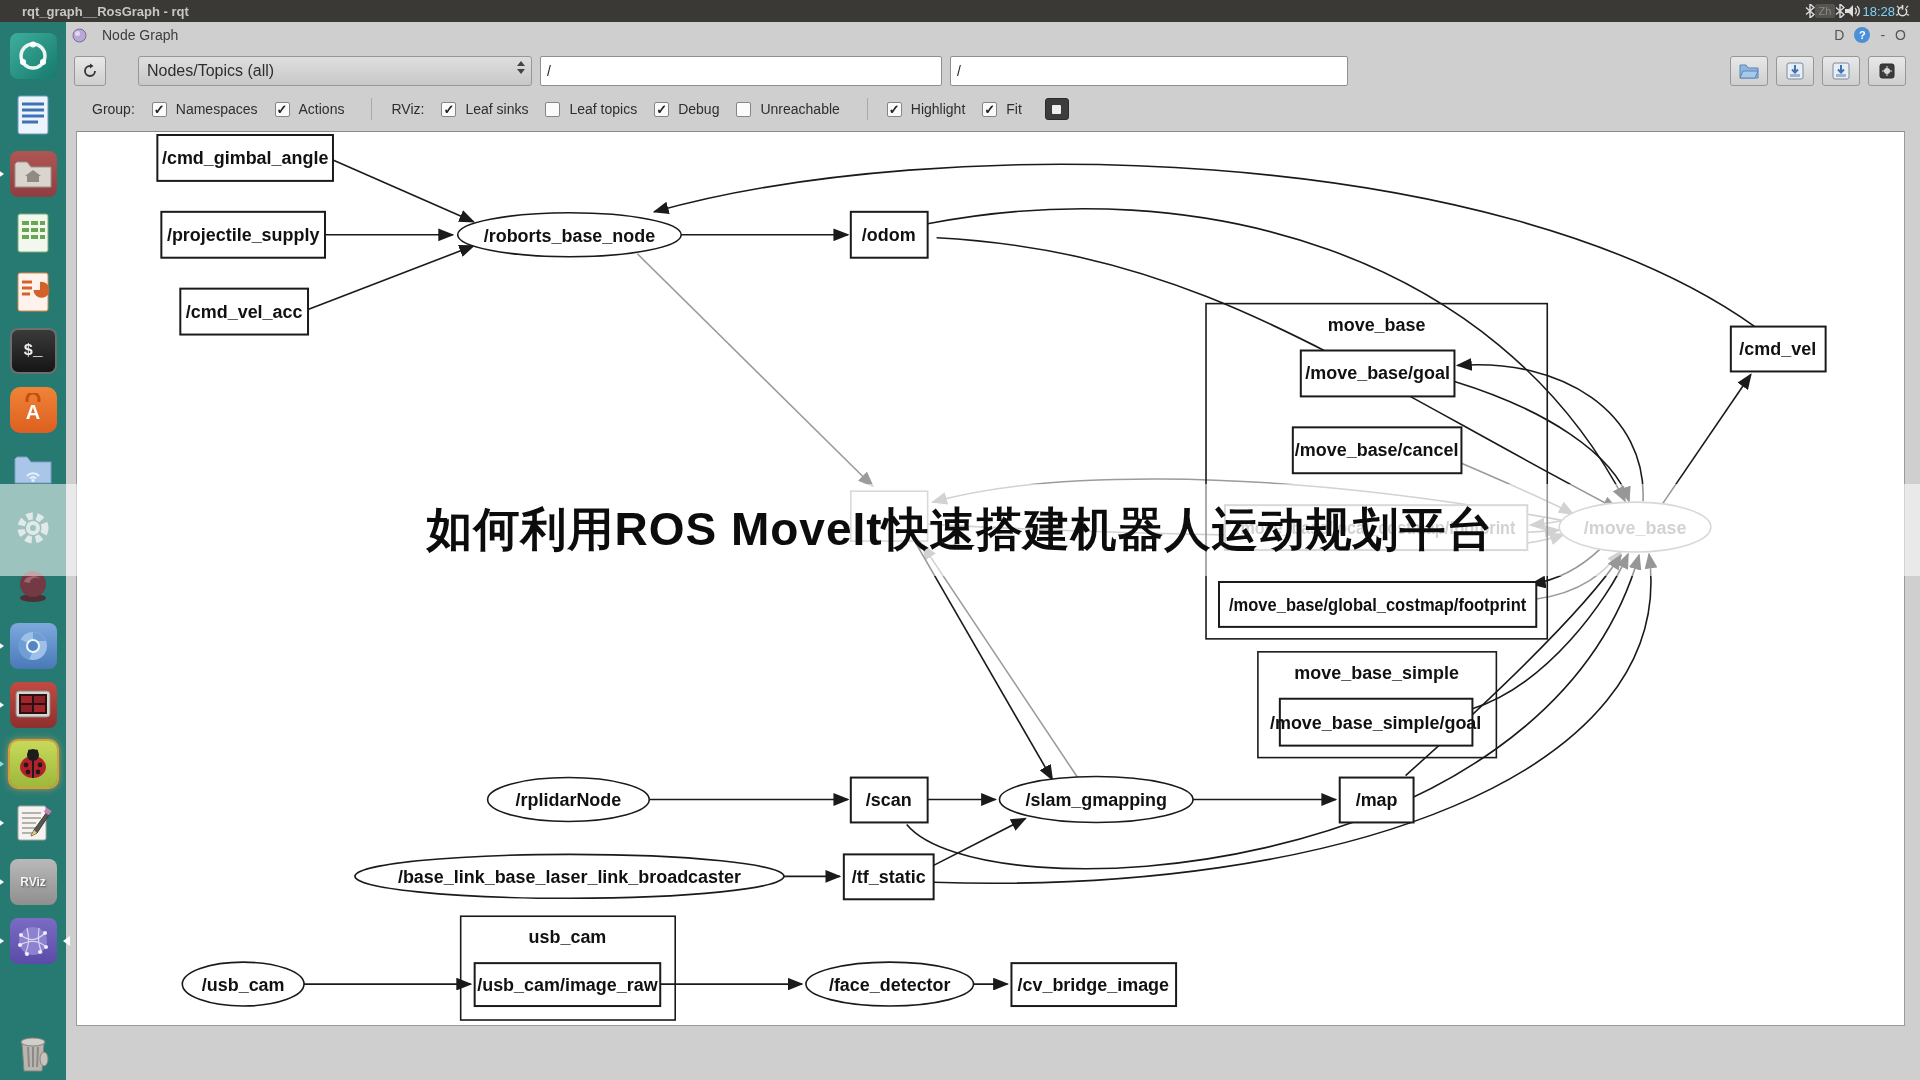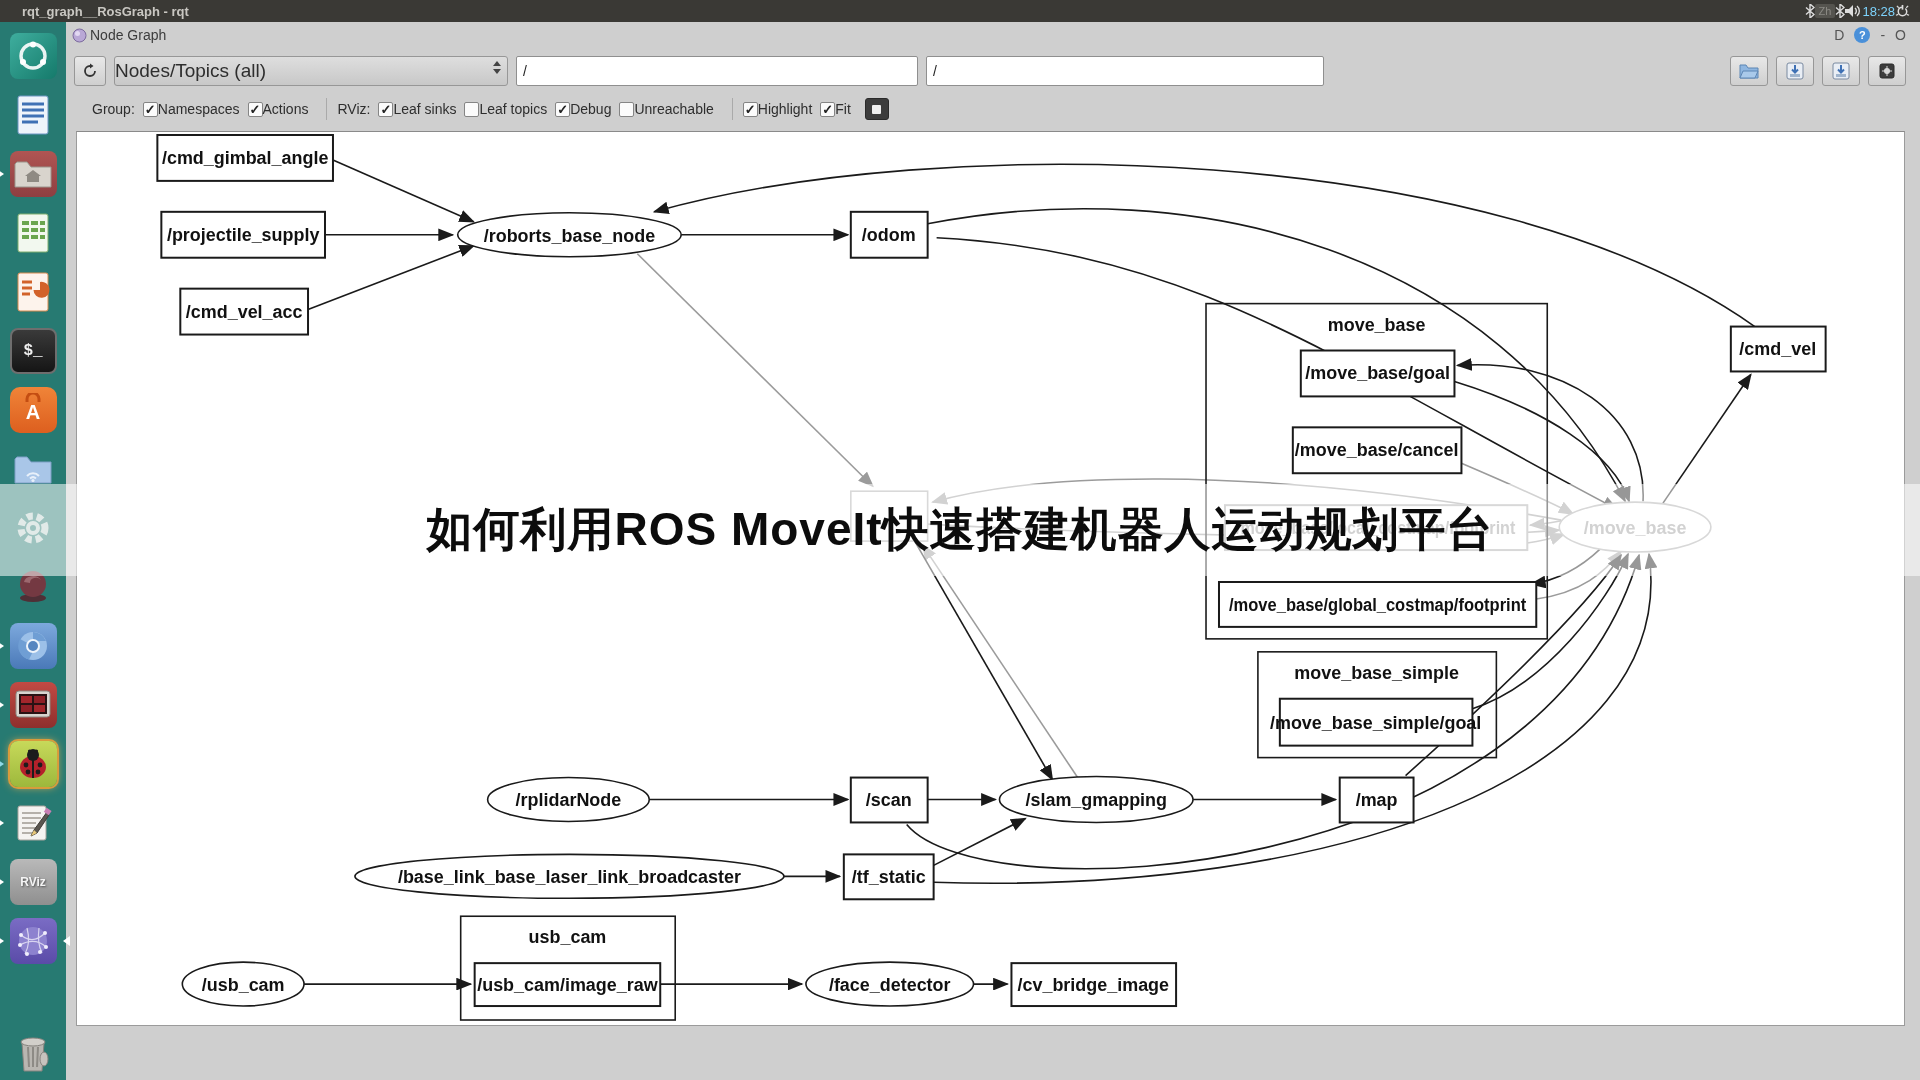--- a/index.html
+++ b/index.html
@@ -21,37 +21,37 @@
   .ind-l { position:absolute; left:-13px; top:50%; transform:translateY(-50%); width:0; height:0; border-top:5px solid transparent; border-bottom:5px solid transparent; border-left:7px solid #fff; }
   .ind-l.cyan { border-left-color:#8fd8e8; }
   .ind-r { position:absolute; right:-13px; top:50%; transform:translateY(-50%); width:0; height:0; border-top:5px solid transparent; border-bottom:5px solid transparent; border-right:7px solid #fff; }
   .tile.active { box-shadow:0 0 0 2px #d89c3c, 0 0 8px #e8b050; }
   .faded { opacity:.75; }
   .trash-tile { position:absolute; left:9px; bottom:4px; width:47px; height:46px; display:flex; align-items:center; justify-content:center; }
 
   
   .rqtwin { position:absolute; left:66px; top:22px; width:1854px; height:1058px; background:#cfcfcf; }
   .plugrow { position:absolute; left:0; top:0; width:100%; height:26px; display:flex; align-items:center; }
-  .plugrow .ptitle { margin-left:6px; font-size:14px; color:#3c3c3c; display:flex; align-items:center; gap:3px; }
+  .plugrow .ptitle { margin-left:6px; font-size:14px; color:#3c3c3c; display:flex; align-items:center; gap:15px; }
   .dockbtns { margin-left:auto; margin-right:14px; display:flex; align-items:center; gap:10px; font-size:14px; color:#555; }
   .helpdot { width:16px; height:16px; border-radius:50%; background:#4a90d9; color:#fff; font-size:11px; font-weight:bold; display:flex; align-items:center; justify-content:center; }
 
   .toolrow { position:absolute; left:8px; top:32px; width:1840px; height:34px; display:flex; align-items:center; gap:8px; }
   .btn3d { background:linear-gradient(#e8e8e8,#cfcfcf); border:1px solid #979797; border-radius:3px; display:flex; align-items:center; justify-content:center; }
   .refresh { width:32px; height:30px; }
-  .combo { width:394px; height:30px; background:linear-gradient(#dedede,#c8c8c8); border:1px solid #979797; border-radius:3px; display:flex; align-items:center; font-size:19px; color:#2e2e2e; padding:0 0; position:relative; }
+  .combo { width:394px; height:30px; background:linear-gradient(#dedede,#c8c8c8); border:1px solid #979797; border-radius:3px; display:flex; align-items:center; font-size:16px; color:#2e2e2e; padding:0 8px; position:relative;margin-left:24px; }
   .combo .arrows { position:absolute; right:6px; top:4px; display:flex; flex-direction:column; gap:3px; }
   .combo .arrows i { width:0; height:0; border-left:4px solid transparent; border-right:4px solid transparent; }
   .arr-up { border-bottom:5px solid #444; }
   .arr-dn { border-top:5px solid #444; }
   .filterbox { width:402px; height:30px; background:#fff; border:1px solid #8f8f8f; border-radius:2px; font-size:14px; color:#222; padding:0 6px; font-family:"Liberation Sans",sans-serif; }
   .toolright { margin-left:auto; display:flex; gap:8px; margin-right:8px; }
   .toolright .btn3d { width:38px; height:30px; }
 
-  .checkrow { position:absolute; left:26px; top:74px; width:1800px; height:26px; display:flex; align-items:center; font-size:14px; color:#2e2e2e; }
+  .checkrow { position:absolute; left:26px; top:74px; width:1800px; height:26px; display:flex; align-items:center; gap:9px; font-size:14px; color:#2e2e2e; }
   .cb { width:15px; height:15px; background:#fbfbfb; border:1px solid #858585; border-radius:2px; font-size:13px; font-weight:bold; line-height:13px; text-align:center; color:#222; }
   .cblabel { margin-right:8px; }
   .vsep { width:1px; height:22px; background:#aaa; margin:0 10px; }
   .snapbtn { width:24px; height:22px; background:#3c3c3c; border:1px solid #2a2a2a; border-radius:3px; display:flex; align-items:center; justify-content:center; margin-left:6px; }
   .snapbtn .sq { width:9px; height:9px; background:#efefef; border-radius:1px; }
 
   
   .canvas { position:absolute; left:10px; top:109px; width:1829px; height:895px; background:#fff; border:1px solid #9b9b9b; border-top-color:#8a8a8a; }
   .canvas svg { display:block; }
   text.nlab { font-family:"Liberation Sans",sans-serif; font-weight:bold; font-size:18px; fill:#111; text-anchor:middle; }

